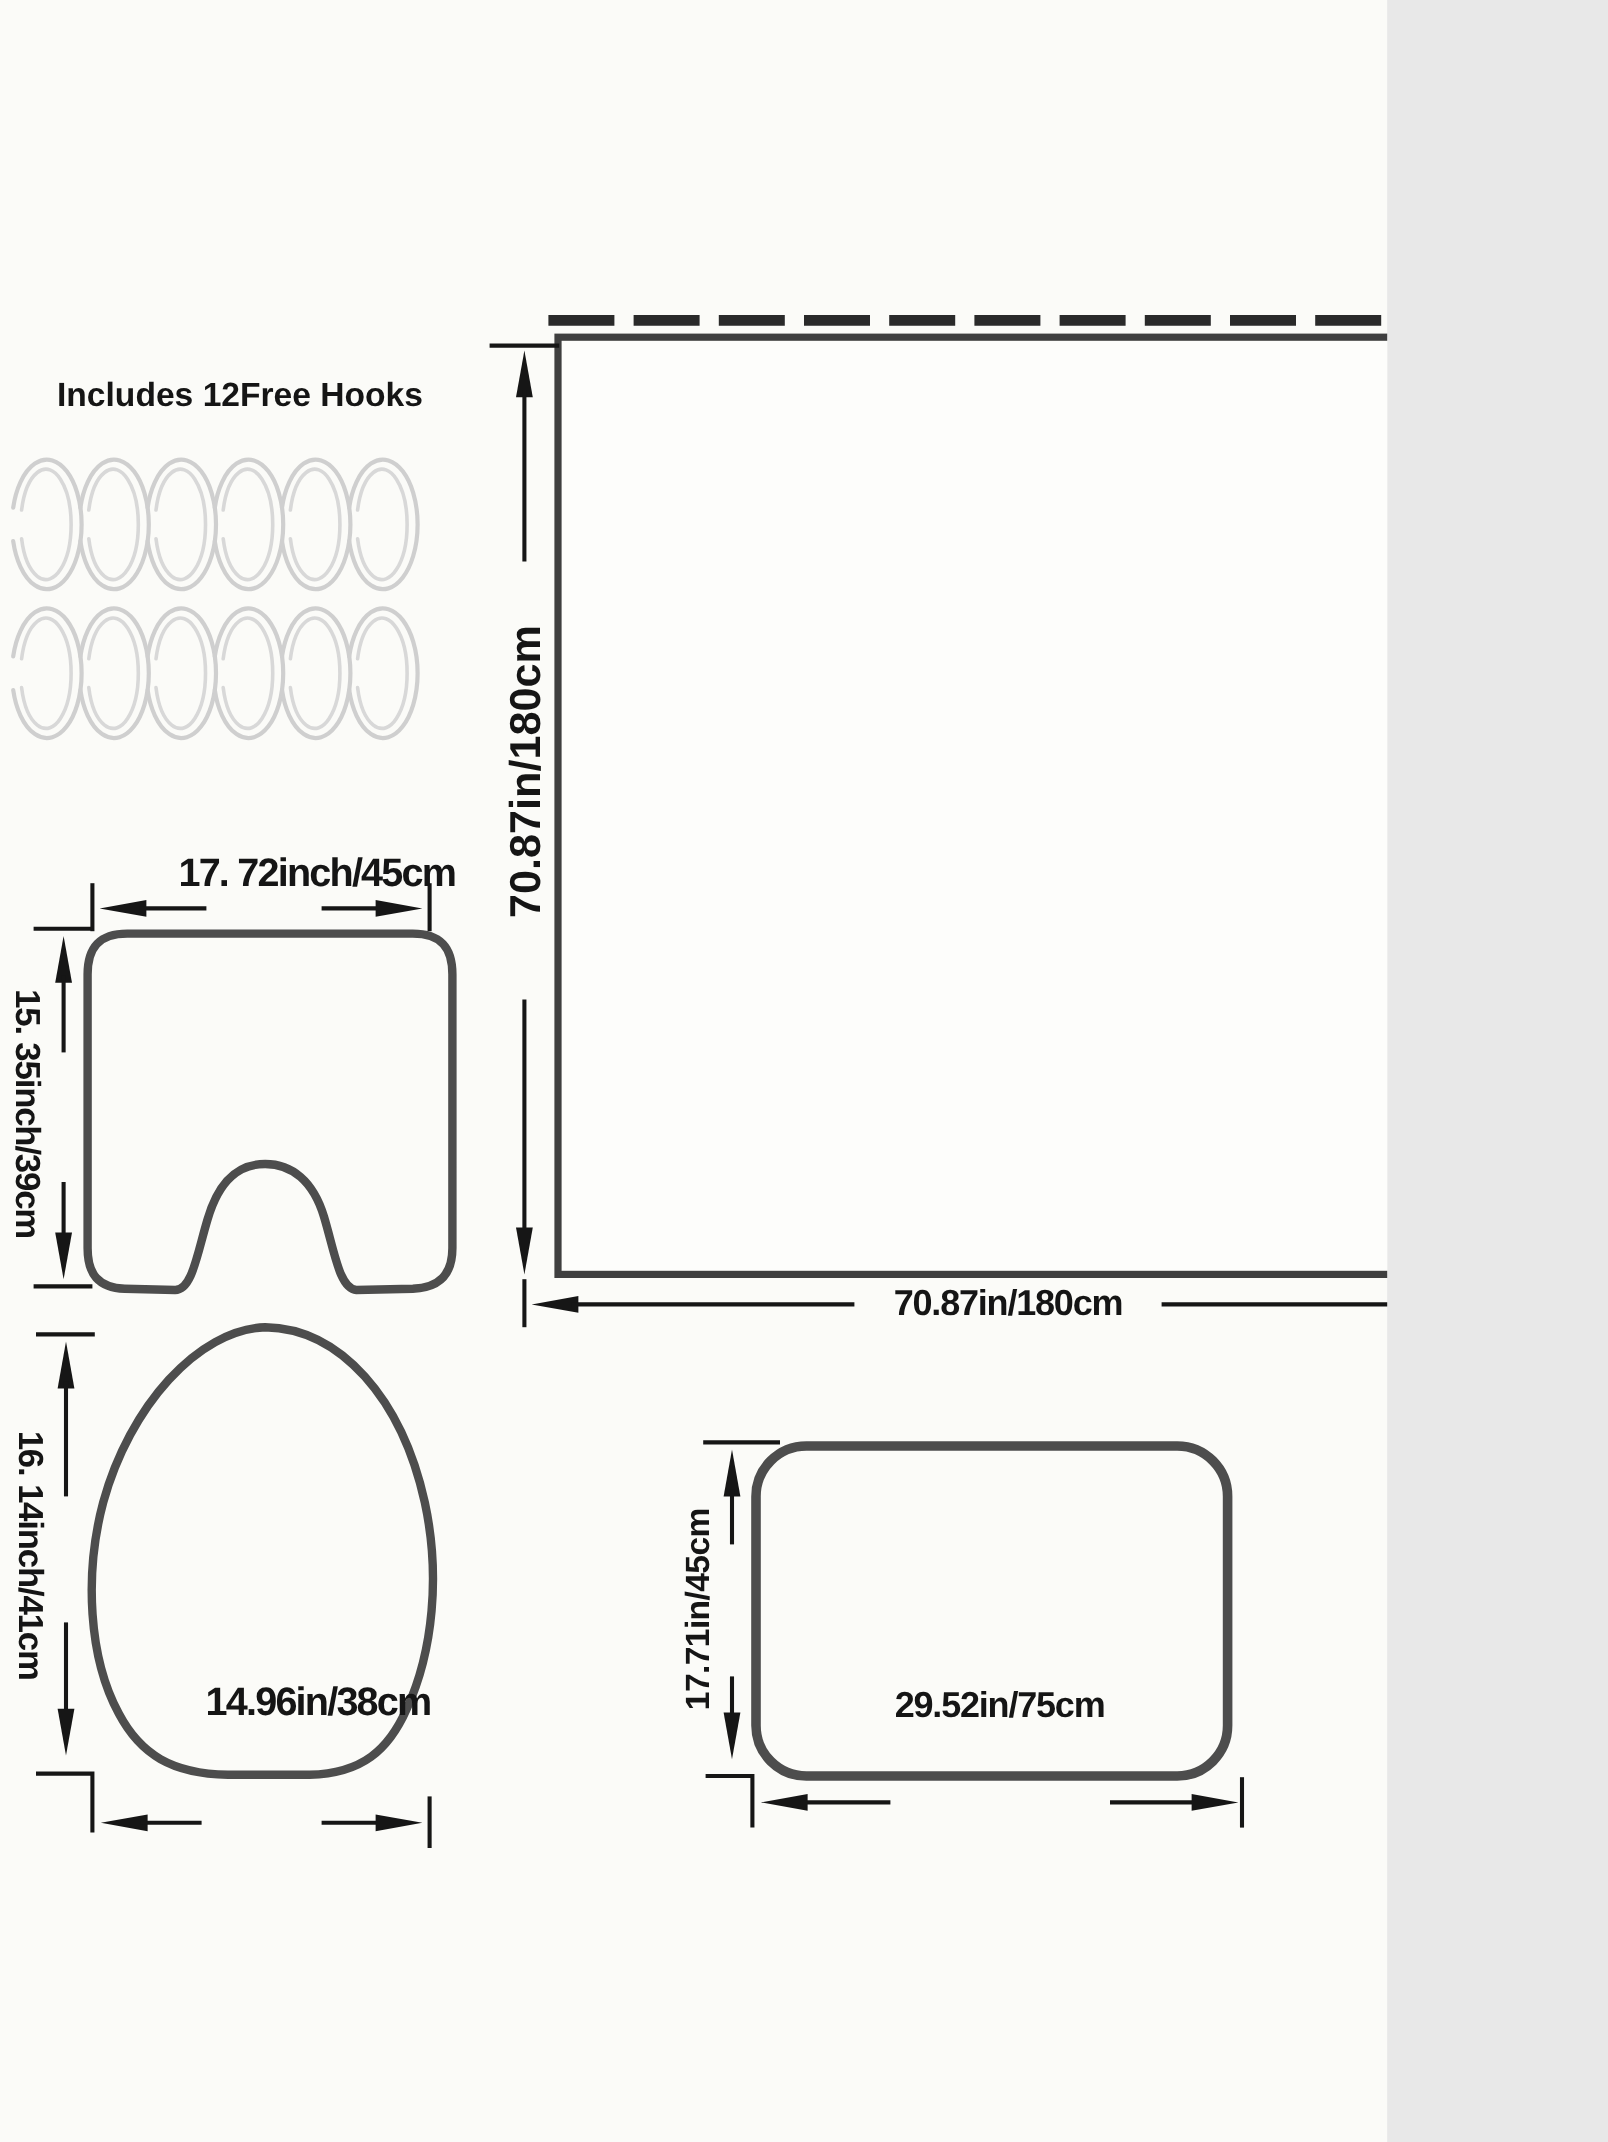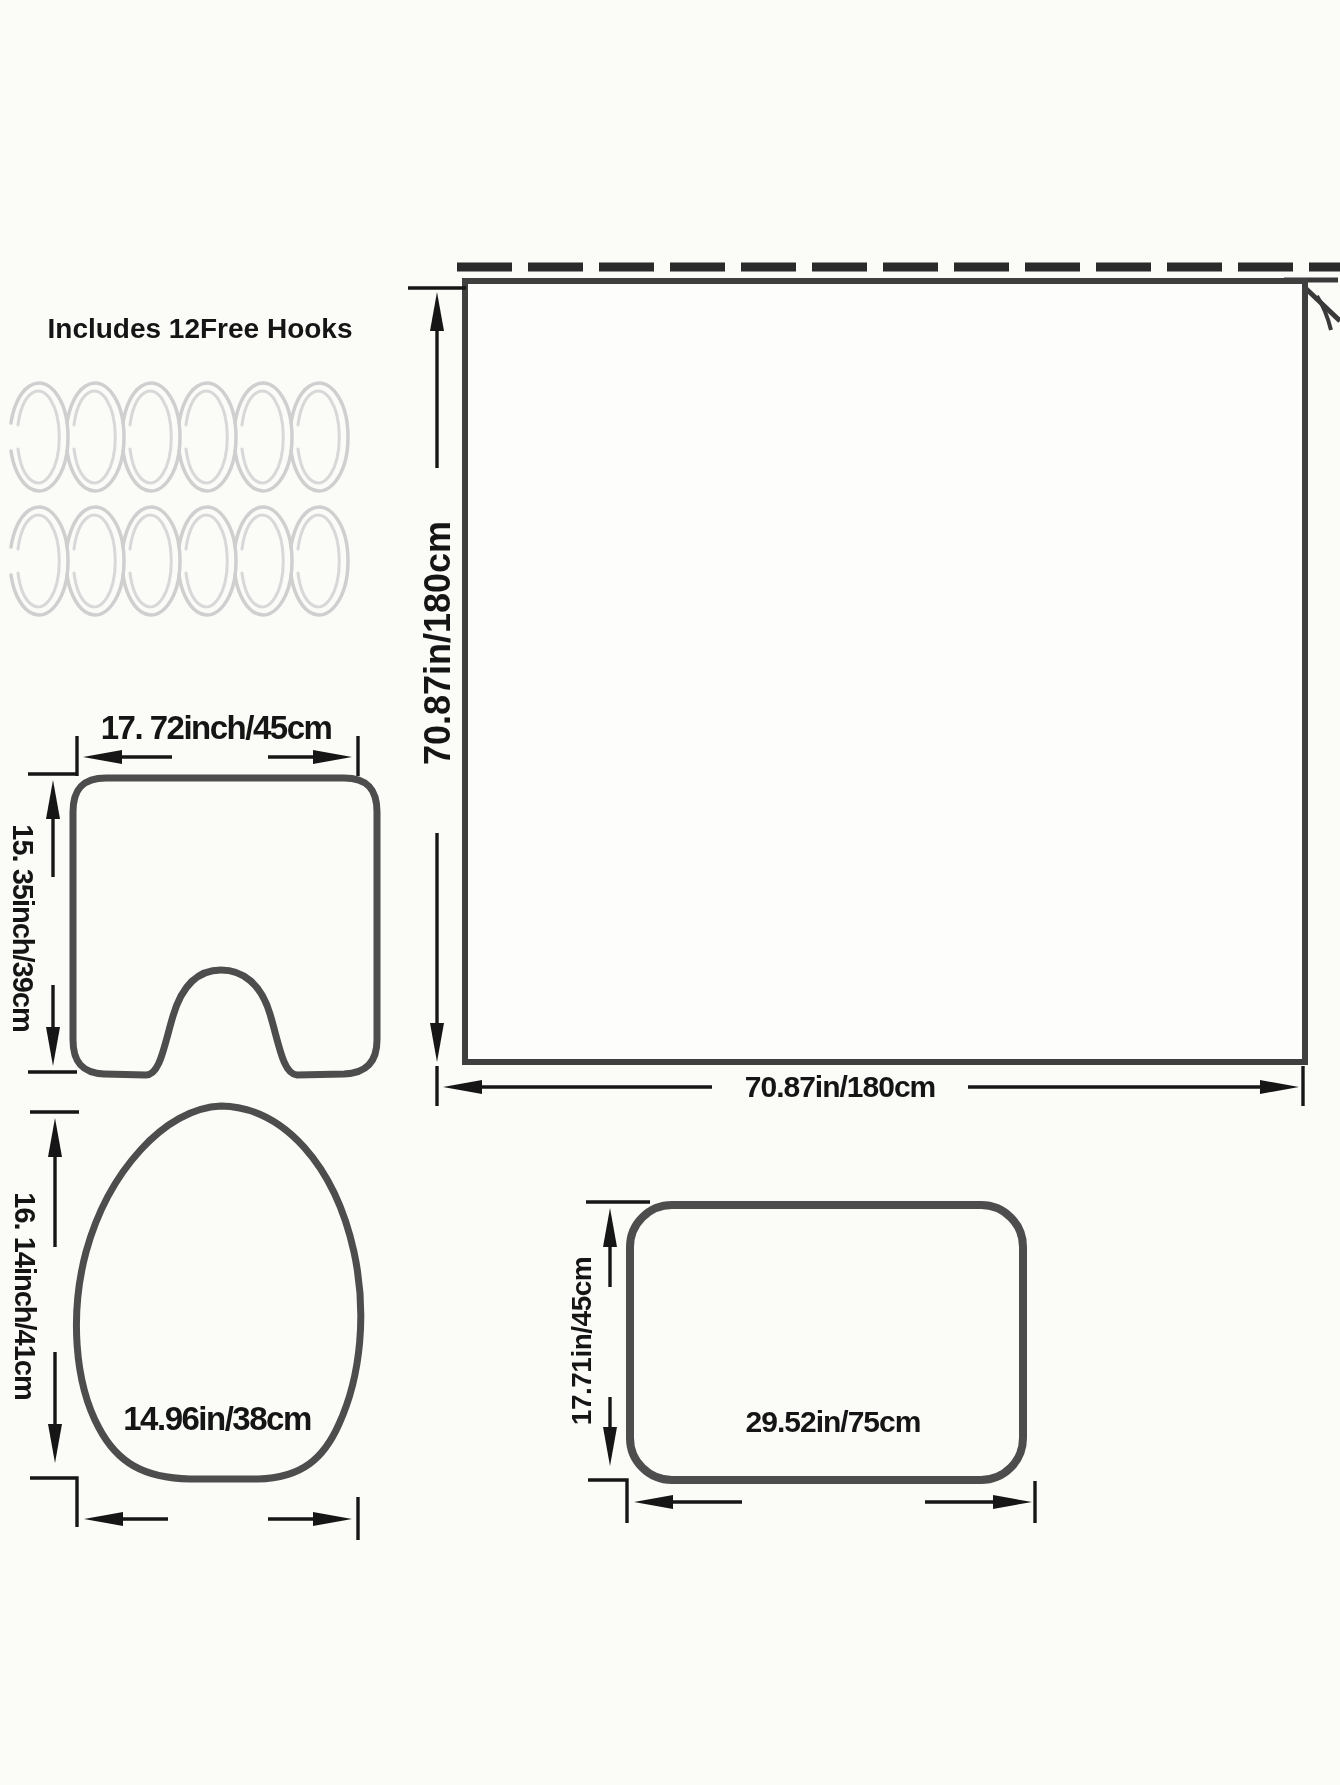--- a/index.html
+++ b/index.html
@@ -1,37 +1,37 @@
 <!DOCTYPE html>
 <html><head>
 <meta charset="utf-8">
 <style>
   html,body{margin:0;padding:0;}
   body{background:#e8e8e8;}
   .canvas{
     position:relative;
-    width:1340px;height:1785px;
+    width:1156px;height:1785px;
     background:#fbfbf8;
     overflow:hidden;
     font-family:"Liberation Sans", sans-serif;
   }
   .lineart{position:absolute;left:0;top:0;width:1340px;height:1785px;}
   .label{
     position:absolute;
     color:#151515;
     font-weight:bold;
     white-space:nowrap;
     transform:translate(-50%,-50%);
     line-height:1;
   }
   .rot-cw{transform:translate(-50%,-50%) rotate(90deg);}
   .rot-ccw{transform:translate(-50%,-50%) rotate(-90deg);}
   .f-title{font-size:28px;letter-spacing:0px;}
   .f-big{font-size:36px;letter-spacing:0px;}
-  .f-dim{font-size:33px;letter-spacing:-1.5px;}
+  .f-dim{font-size:33px;letter-spacing:-1.5px;margin-left:48px;}
   .f-dim-s{font-size:30px;letter-spacing:-1px;}
   .f-dim-v{font-size:29px;letter-spacing:-1px;}
   .f-dim-v2{font-size:28px;letter-spacing:-0.5px;}
 </style>
 </head>
 <body>
 
 <div class="canvas">
 
   <svg class="lineart" viewBox="0 0 1340 1785" fill="none" stroke-linecap="butt">

